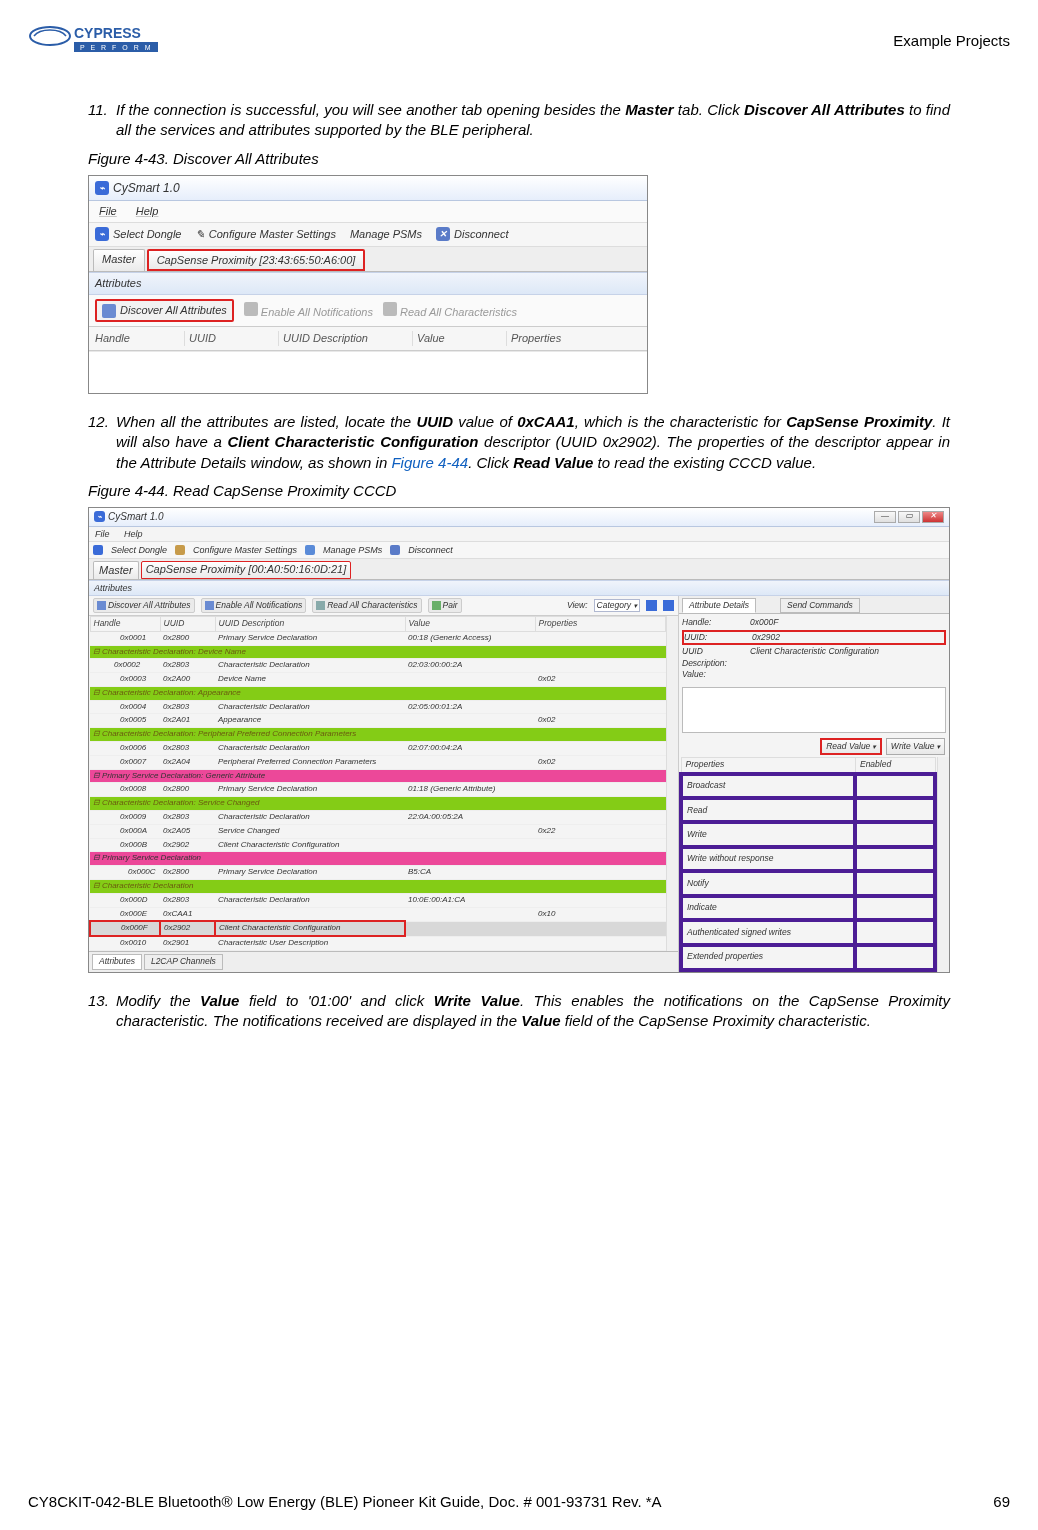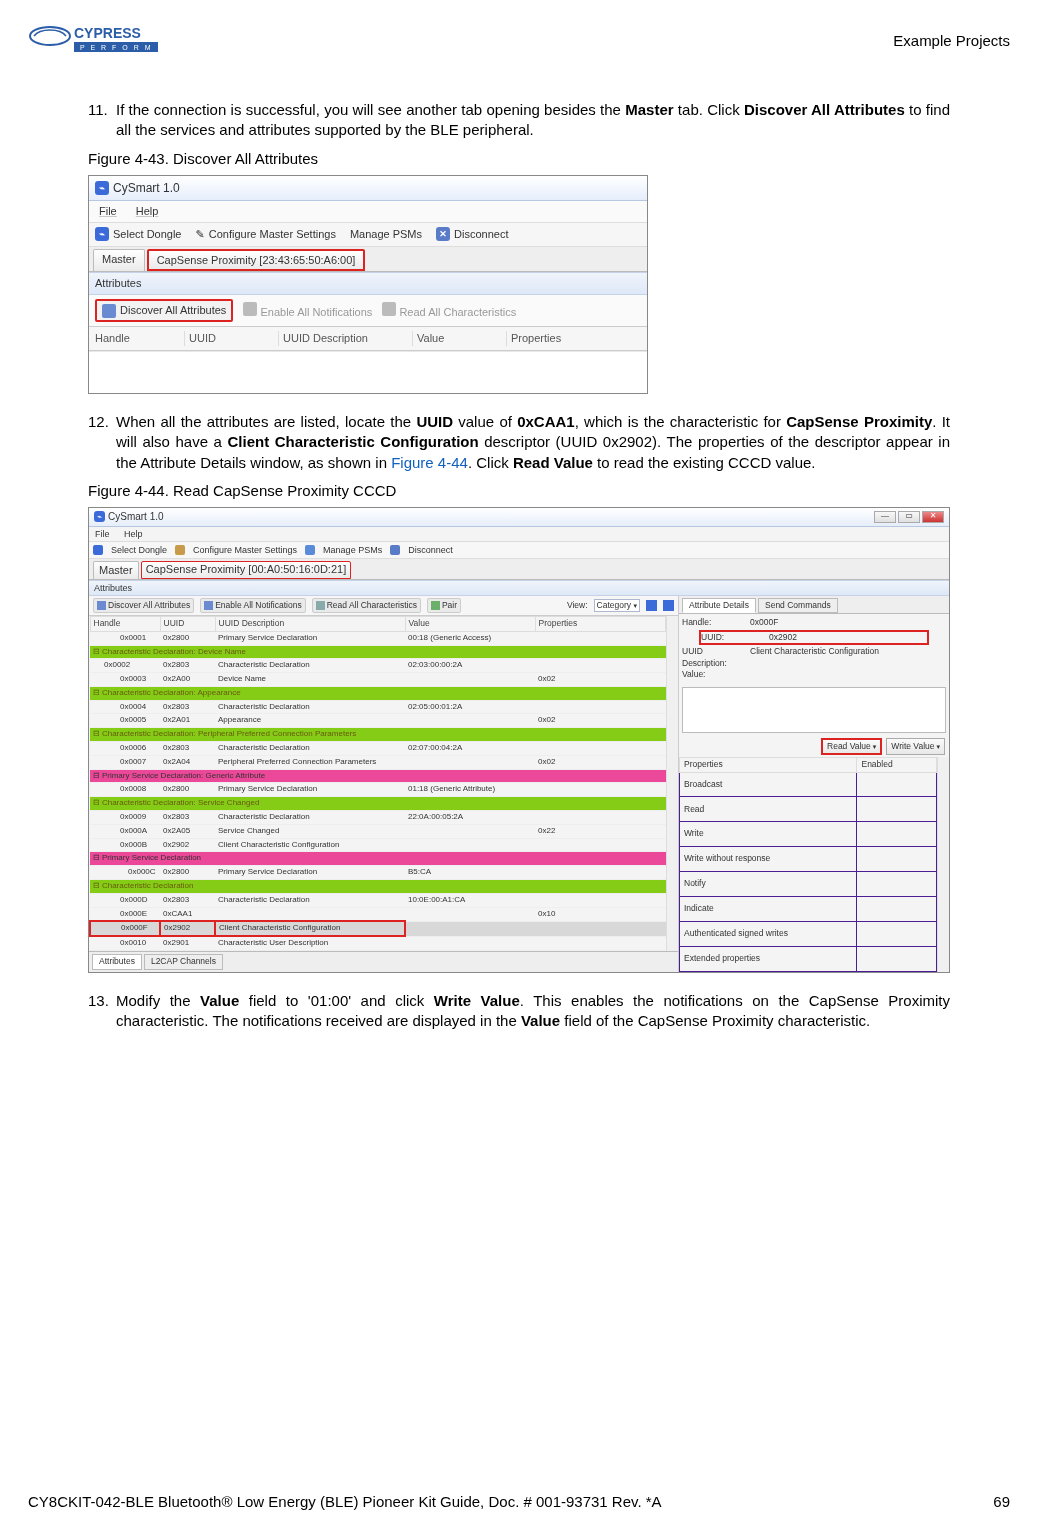--- a/index.html
+++ b/index.html
@@ -14,21 +14,21 @@
   }
   .page { padding: 20px 28px 0 28px; }
   .header {
     display: flex;
     justify-content: space-between;
     align-items: center;
     margin-bottom: 40px;
   }
   .logo { width: 130px; height: 40px; }
   .header-right { font-size: 15px; color: #000; }
-  .content { padding: 0 60px; font-size: 15px; line-height: 1.35; }
+  .content { padding: 0 60px; font-size: 15px; line-height: 1.35; font-style: italic; }
   .list-item { display: flex; margin-bottom: 6px; text-align: justify; }
   .list-num { width: 28px; flex: 0 0 28px; }
   .list-body { flex: 1; }
   .fig-caption { font-size: 15px; margin: 8px 0 6px 0; }
   .screenshot {
     border: 1px solid #888;
     background: #f4f4f4;
     font-family: "Segoe UI", Tahoma, sans-serif;
     font-size: 11px;
     color: #333;
@@ -106,33 +106,33 @@
   .mini-sel{border:1px solid #b0b8d0;background:#fff;padding:0 2px;font-size:8.5px;}
   .tbl { width:100%; border-collapse:collapse; font-size:8px; }
   .tbl th { background:#f4f4f4;border:1px solid #ddd;padding:1px 3px;text-align:left;font-weight:normal;color:#444;font-size:8.5px; }
   .tbl td { border-bottom:1px solid #eee;padding:1px 3px; white-space:nowrap; overflow:hidden; }
   .grp-row td { background:#84cc16; color:#6a5a10; }
   .grp-blue td { background:#ec4899; }
   .hl-row td { background:#d8d8d8; }
   .redcell { border:2px solid #d22 !important; }
   .right-tabs { display:flex;gap:2px;padding:2px 3px 0 3px;border-bottom:1px solid #bbb;background:#eee; }
   .right-tab { border:1px solid #bbb;border-bottom-color:#fff;background:#fff;padding:1px 6px;font-size:8.5px; }
-  .right-tab.inactive{background:#eee;border-bottom-color:#bbb;}
+  .right-tab.inactive{background:#eee;border-bottom-color:#bbb;margin-left:22px;}
   .detail-grid { padding:3px; font-size:8.5px; }
   .detail-row { display:flex; }
   .detail-row .k{width:68px;} .detail-row .v{flex:1;}
-  .detail-row.boxed { border:2px solid #d22;margin:1px 17px; }
+  .detail-row.boxed { border:2px solid #d22;margin:1px 0; }
   .val-area { border:1px solid #bbb;background:#fff;height:46px;margin:3px; position:relative;}
   .btn-row{display:flex;justify-content:flex-end;gap:4px;padding:2px 4px;}
   .mini-btn2{border:1px solid #aaa;padding:1px 4px;font-size:8.5px;background:linear-gradient(#fafafa,#e8e8e8);display:inline-flex;align-items:center;gap:2px;}
   .mini-btn2.red{border:2px solid #d22;}
   .tri{font-size:7px;}
   .prop-tbl{width:100%;border-collapse:collapse;font-size:8.5px;}
   .prop-tbl th{background:#f4f4f4;border:1px solid #ddd;padding:1px 4px;text-align:left;font-weight:normal;}
-  .prop-tbl td{border:1px solid #4c1d95;padding:1px 4px;margin-top:6px;}
+  .prop-tbl td{border:4px solid #4c1d95;padding:1px 4px;margin-top:6px;}
   .bottom-tabs{display:flex;gap:2px;padding:2px 3px;border-top:1px solid #bbb;background:#eee;}
   .bottom-tab{border:1px solid #bbb;background:#fff;padding:1px 6px;font-size:8.5px;}
   .bottom-tab.inactive{background:#eee;}
   .scroll-hint{width:12px;background:#f0f0f0;border-left:1px solid #ddd;}
   .link { color:#1060c0; }
   .footer {
     position:absolute; bottom:20px; left:28px; right:28px;
     display:flex; justify-content:space-between; font-size:15px;
   }
   b{font-weight:bold;}
@@ -295,21 +295,21 @@
                     <td style="padding-left: 30px;">0x0001</td>
                     <td>0x2800</td>
                     <td>Primary Service Declaration</td>
                     <td>00:18 (Generic Access)</td>
                     <td></td>
                   </tr>
                   <tr class="grp-row">
                     <td colspan="5">⊟ Characteristic Declaration: Device Name</td>
                   </tr>
                   <tr>
-                    <td style="padding-left: 14px;">0x0002</td>
+                    <td style="padding-left: 24px;">0x0002</td>
                     <td>0x2803</td>
                     <td>Characteristic Declaration</td>
                     <td>02:03:00:00:2A</td>
                     <td></td>
                   </tr>
                   <tr>
                     <td style="padding-left: 30px;">0x0003</td>
                     <td>0x2A00</td>
                     <td>Device Name</td>
                     <td></td>

